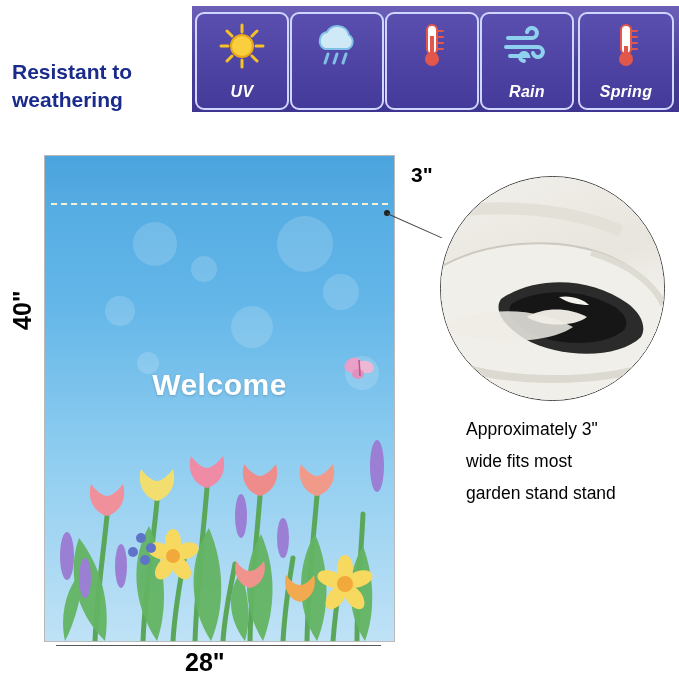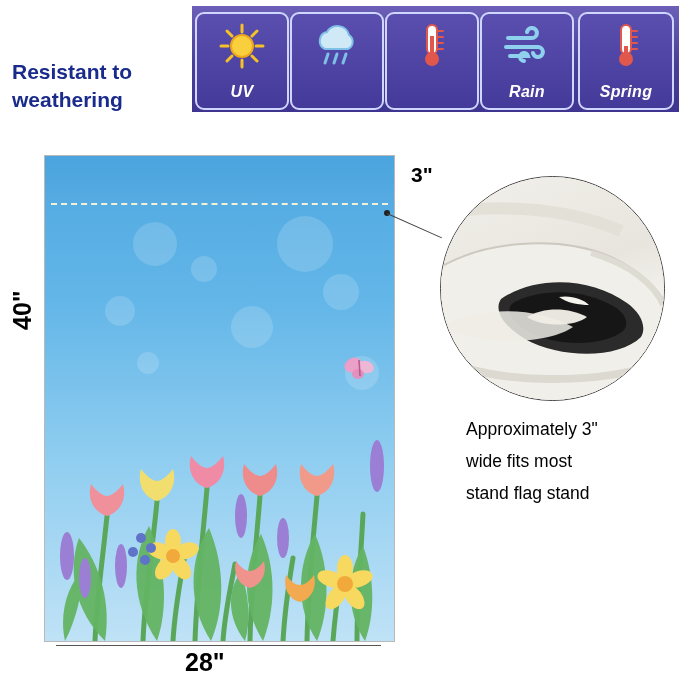--- a/index.html
+++ b/index.html
@@ -145,20 +145,21 @@
   <div class="bub" style="left:300px;top:200px;width:34px;height:34px;"></div>
   <div class="bub" style="left:92px;top:196px;width:22px;height:22px;"></div>
 
   <svg style="position:absolute;left:296px;top:196px;" width="38" height="34" viewBox="0 0 38 34">
     <ellipse cx="12" cy="13" rx="9" ry="7" fill="#f49bc4" opacity=".9" transform="rotate(-25 12 13)"></ellipse>
     <ellipse cx="25" cy="15" rx="8" ry="6" fill="#f7b6d3" opacity=".9" transform="rotate(18 25 15)"></ellipse>
     <ellipse cx="17" cy="22" rx="6" ry="5" fill="#ef87b6" opacity=".85"></ellipse>
     <line x1="18" y1="8" x2="19" y2="24" stroke="#b85c8e" stroke-width="1.6"></line>
   </svg>
 
+  <div class="ttl1">Welcome</div>
 
   <svg style="position:absolute;left:0;top:250px;" width="349" height="235" viewBox="0 0 349 235">
 
     <g stroke="#5aa75a" stroke-width="5" fill="none" stroke-linecap="round">
       <path d="M50 235 C52 190 58 150 62 110"></path>
       <path d="M98 235 C100 185 108 140 112 95"></path>
       <path d="M150 235 C152 180 158 130 162 82"></path>
       <path d="M205 235 C206 180 212 130 215 90"></path>
       <path d="M262 235 C263 182 268 135 272 90"></path>
       <path d="M312 235 C312 190 316 150 318 108"></path>
@@ -248,14 +249,14 @@
     <path d="M0 150 C40 128 96 130 132 150 C110 166 48 170 0 152 Z" fill="#efece5" opacity=".85"></path>
     <path d="M-10 40 C40 26 120 28 180 54" fill="none" stroke="#e3e0d8" stroke-width="12"></path>
     <path d="M150 76 C190 88 214 108 222 128" fill="none" stroke="#dedbd3" stroke-width="6"></path>
     <path d="M10 186 C60 206 150 208 214 188" fill="none" stroke="#dcd9d1" stroke-width="8"></path>
   </svg>
 </div>
 
 <div class="desc">
   <span>Approximately 3"</span>
   <span>wide fits most</span>
-  <span>stand flag stand</span>
+  <span>garden stand stand</span>
 </div>
 
 </body></html>

